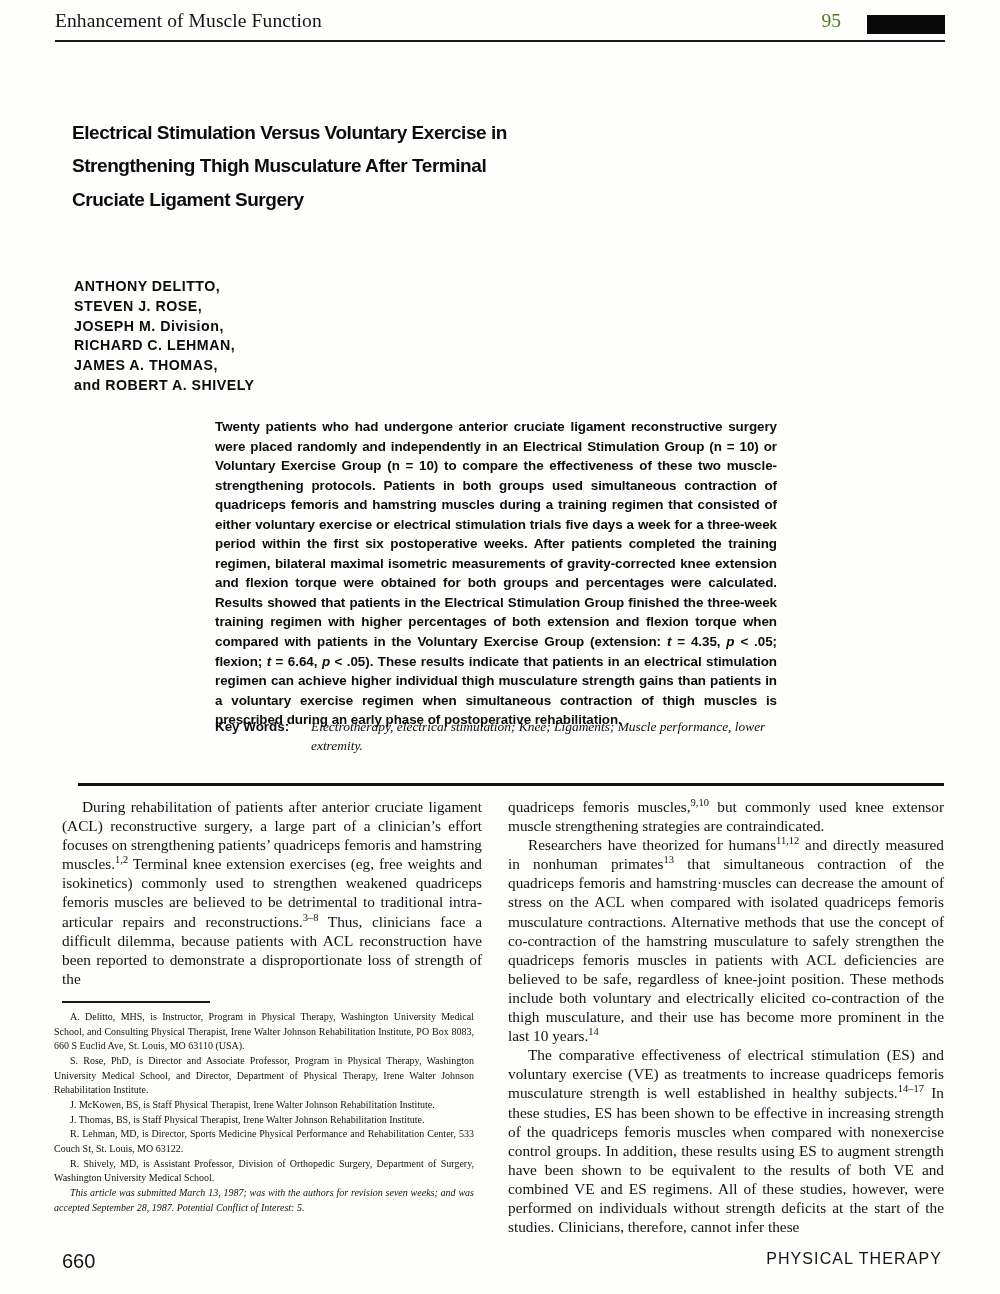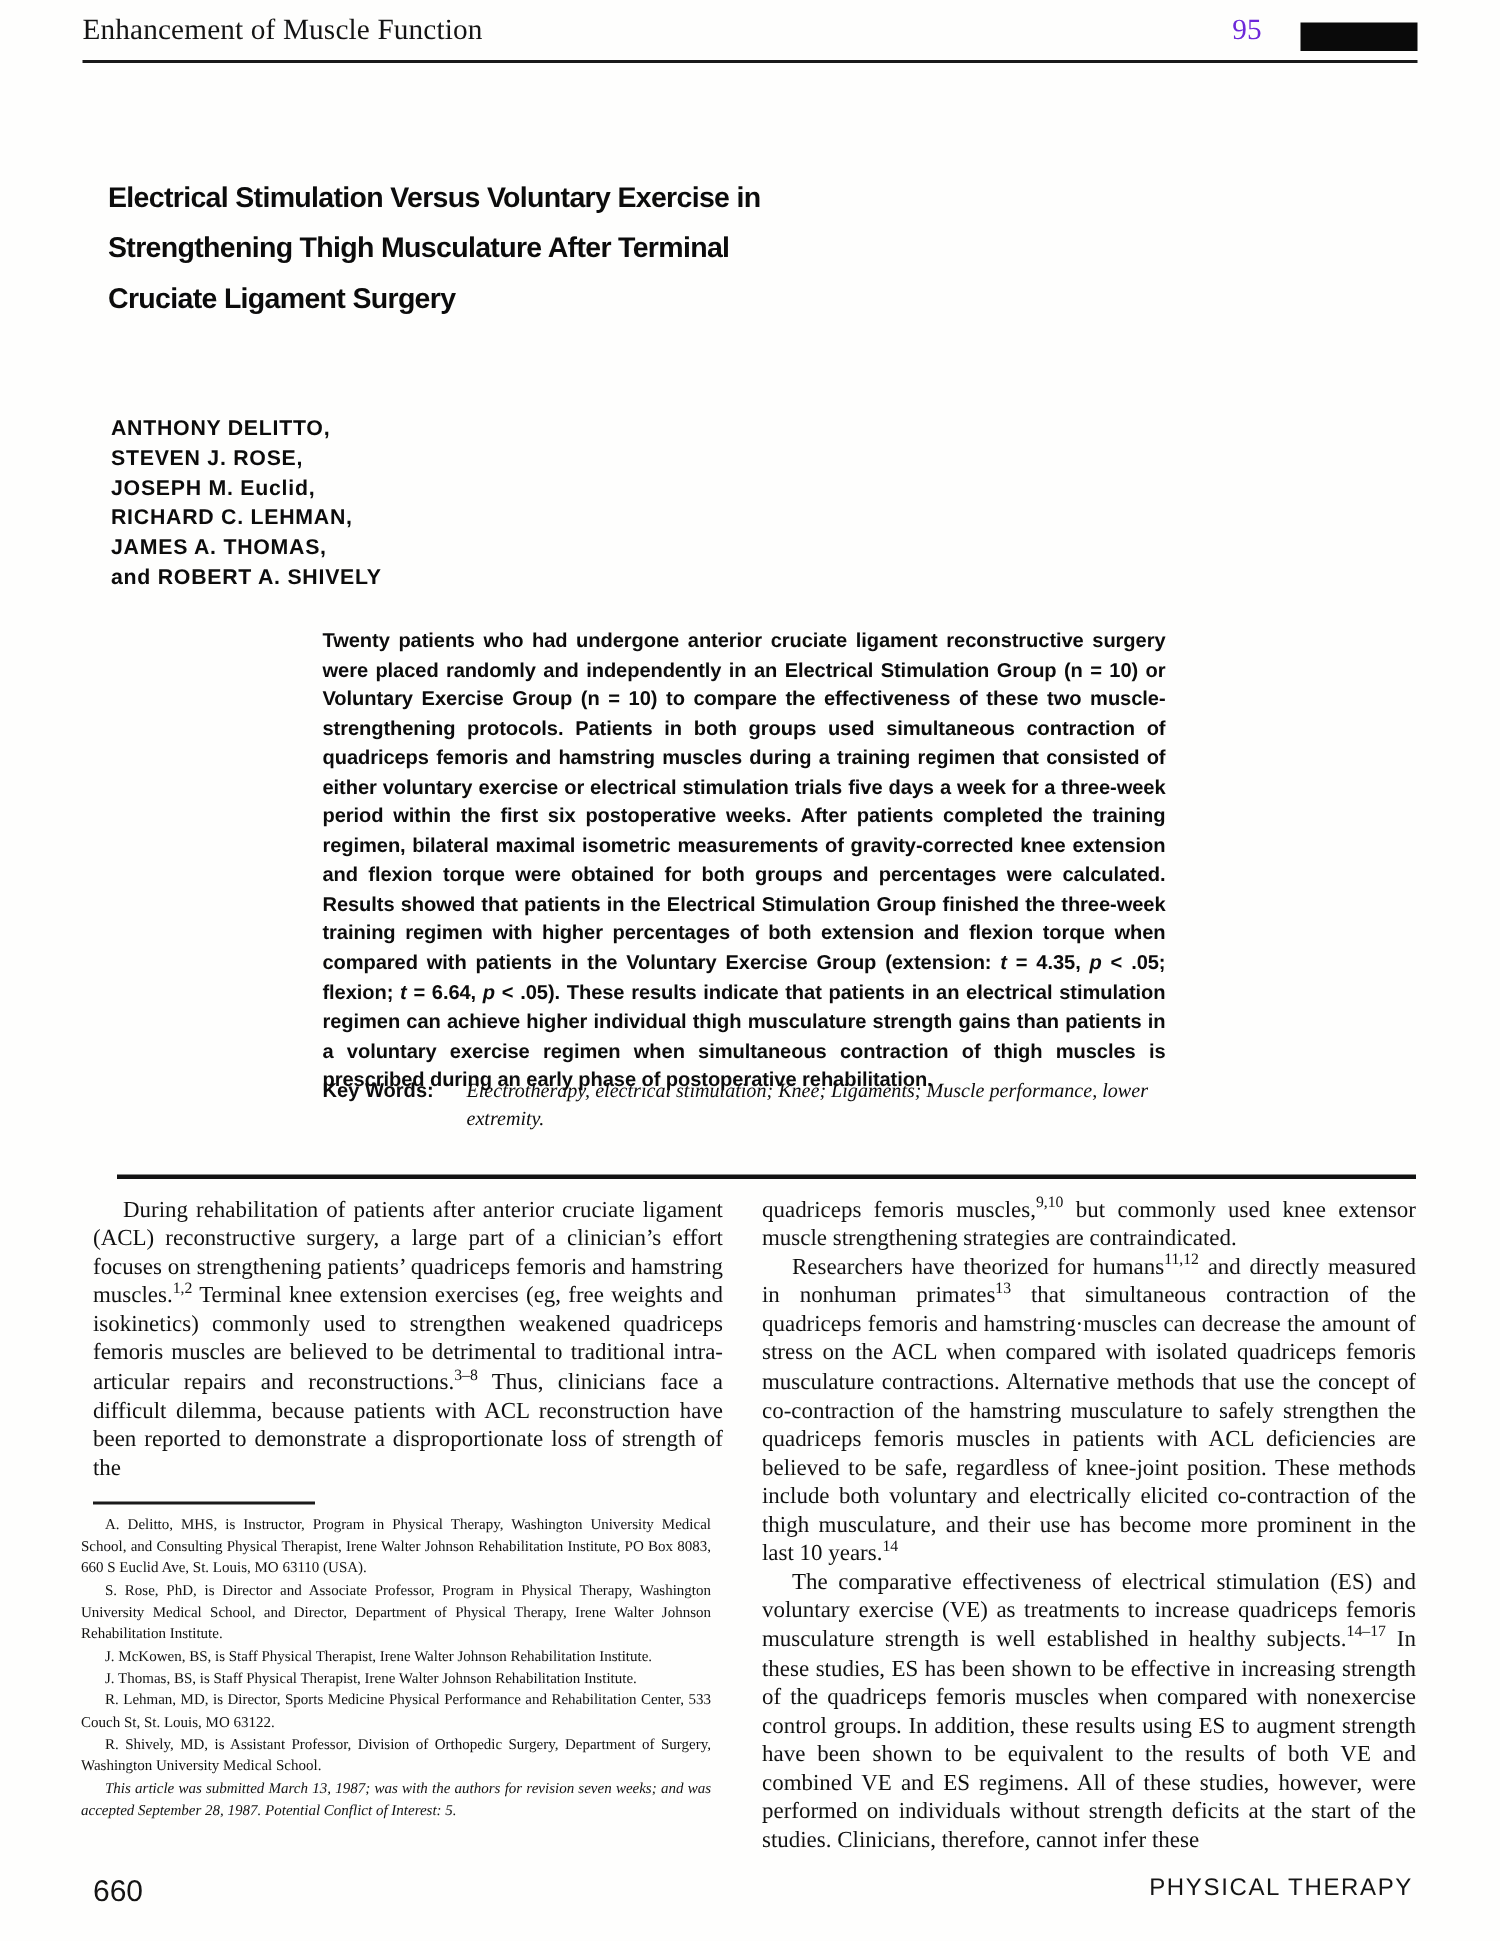--- a/index.html
+++ b/index.html
@@ -39,21 +39,21 @@
     letter-spacing: 0.1px;
     color: #141414;
     white-space: nowrap;
   }
   .running-head-page {
     position: absolute;
     right: 104px;
     top: 0px;
     font-family: "Liberation Serif", serif;
     font-size: 19.5px;
-    color: #6d28d9;
+    color: #4d7c0f;
   }
   .running-head-block {
     position: absolute;
     right: 0;
     top: 5px;
     width: 78px;
     height: 19px;
     background: #0a0a0a;
   }
   .head-rule {
@@ -229,21 +229,21 @@
 
   <h1 class="article-title">
     <span class="tline">Electrical Stimulation Versus Voluntary Exercise in</span>
     <span class="tline">Strengthening Thigh Musculature After Terminal</span>
     <span class="tline">Cruciate Ligament Surgery</span>
   </h1>
 
   <div class="authors">
     <span class="aline">ANTHONY  DELITTO,</span>
     <span class="aline">STEVEN  J.  ROSE,</span>
-    <span class="aline">JOSEPH  M.  Euclid,</span>
+    <span class="aline">JOSEPH  M.  Division,</span>
     <span class="aline">RICHARD  C.  LEHMAN,</span>
     <span class="aline">JAMES  A.  THOMAS,</span>
     <span class="aline">and ROBERT  A.  SHIVELY</span>
   </div>
 
   <div class="abstract">
     <span>Twenty patients who had undergone anterior cruciate ligament reconstructive surgery were placed randomly and independently in an Electrical Stimulation Group (n = 10) or Voluntary Exercise Group (n = 10) to compare the effectiveness of these two muscle-strengthening protocols. Patients in both groups used simultaneous contraction of quadriceps femoris and hamstring muscles during a training regimen that consisted of either voluntary exercise or electrical stimulation trials five days a week for a three-week period within the first six postoperative weeks. After patients completed the training regimen, bilateral maximal isometric measurements of gravity-corrected knee extension and flexion torque were obtained for both groups and percentages were calculated. Results showed that patients in the Electrical Stimulation Group finished the three-week training regimen with higher percentages of both extension and flexion torque when compared with patients in the Voluntary Exercise Group (extension: </span><em>t</em><span> = 4.35, </span><em>p</em><span> &lt; .05; flexion; </span><em>t</em><span> = 6.64, </span><em>p</em><span> &lt; .05). These results indicate that patients in an electrical stimulation regimen can achieve higher individual thigh musculature strength gains than patients in a voluntary exercise regimen when simultaneous contraction of thigh muscles is prescribed during an early phase of postoperative rehabilitation.</span>
   </div>
 
   <div class="keywords">

